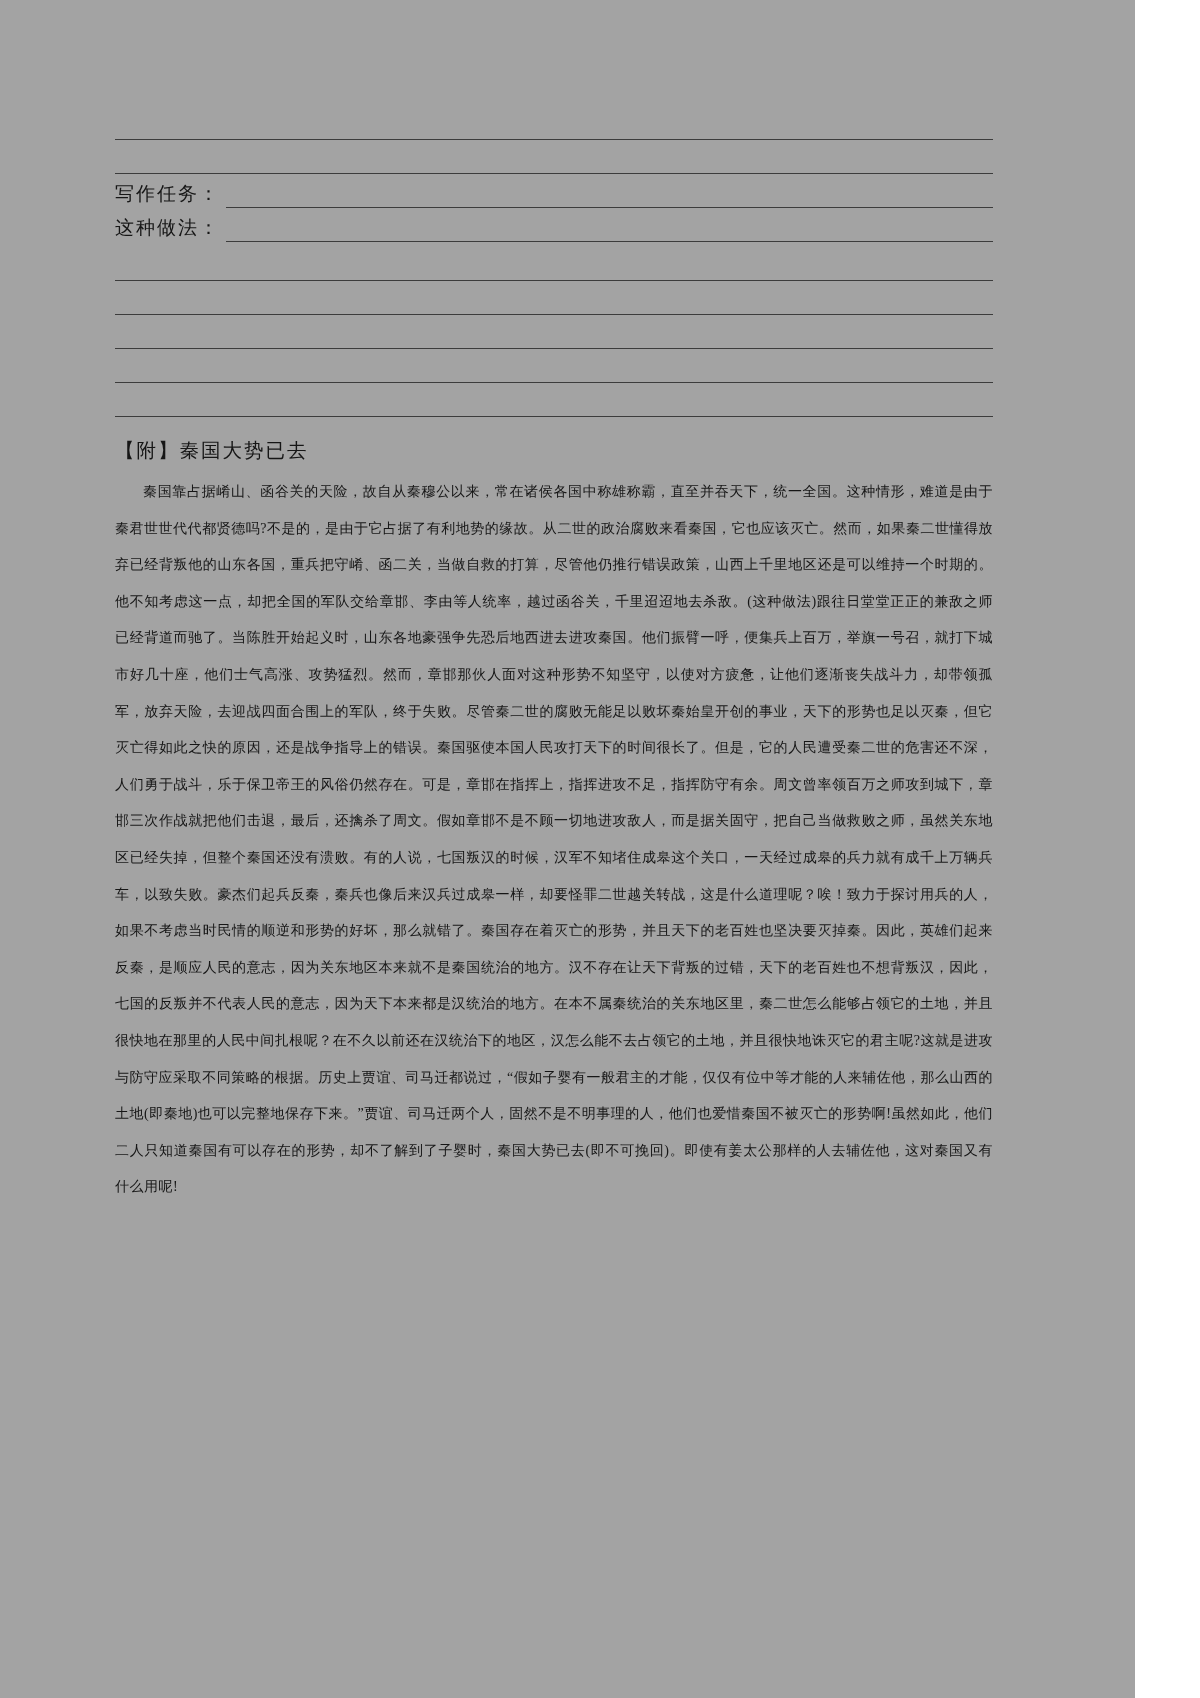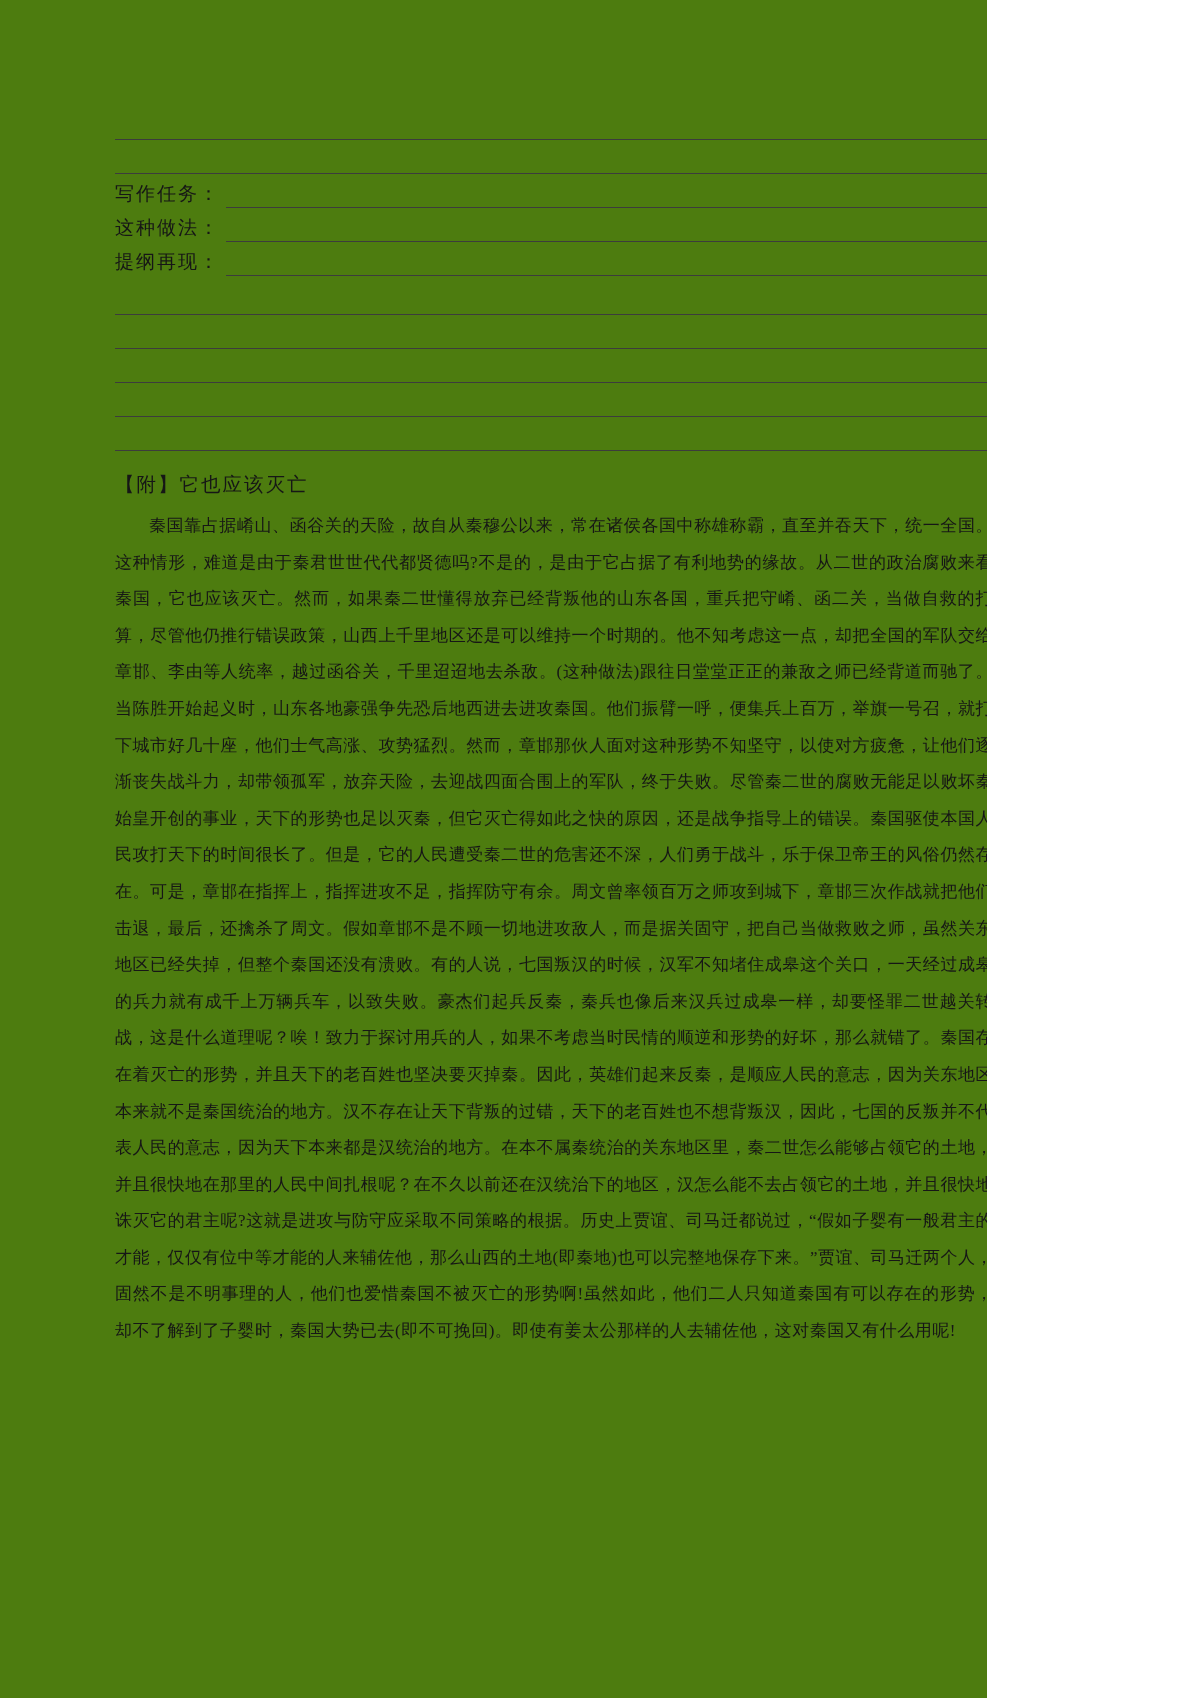--- a/index.html
+++ b/index.html
@@ -1,21 +1,21 @@
 <!DOCTYPE html>
 <html><head>
 <meta charset="utf-8">
 <style>
   * { margin: 0; padding: 0; box-sizing: border-box; }
   html, body { background: #ffffff; }
   .page {
     position: relative;
-    width: 987px;
+    width: 1135px;
     height: 1698px;
-    background: #4d7c0f;
+    background: #a3a3a3;
     font-family: "Liberation Serif", "DejaVu Serif", serif;
     color: #161616;
     overflow: hidden;
   }
   .content {
     position: absolute;
     left: 115px;
     top: 0;
     width: 878px;
   }
@@ -43,21 +43,21 @@
   }
   .mid-blanks { margin-top: 5px; }
   .appendix-heading {
     margin-top: 20px;
     font-size: 19.5px;
     letter-spacing: 2px;
     line-height: 27px;
   }
   .body-paragraph {
     margin-top: 10px;
-    font-size: 17px;
+    font-size: 14px;
     line-height: 36.6px;
     text-align: justify;
     text-justify: inter-ideograph;
     text-indent: 2em;
     letter-spacing: 0.5px;
     word-break: break-all;
   }
 </style>
 </head>
 <body>
@@ -73,31 +73,27 @@
     <div class="label-row">
       <span class="label">写作任务：</span>
       <span class="fill-line"></span>
     </div>
 
     <div class="label-row">
       <span class="label">这种做法：</span>
       <span class="fill-line"></span>
     </div>
 
-    <div class="label-row">
-      <span class="label">提纲再现：</span>
-      <span class="fill-line"></span>
-    </div>
 
     <div class="mid-blanks">
       <div class="blank-line"></div>
       <div class="blank-line"></div>
       <div class="blank-line"></div>
       <div class="blank-line"></div>
       <div class="blank-line"></div>
     </div>
 
-    <div class="appendix-heading">【附】它也应该灭亡</div>
+    <div class="appendix-heading">【附】秦国大势已去</div>
 
     <p class="body-paragraph">秦国靠占据崤山、函谷关的天险，故自从秦穆公以来，常在诸侯各国中称雄称霸，直至并吞天下，统一全国。这种情形，难道是由于秦君世世代代都贤德吗?不是的，是由于它占据了有利地势的缘故。从二世的政治腐败来看秦国，它也应该灭亡。然而，如果秦二世懂得放弃已经背叛他的山东各国，重兵把守崤、函二关，当做自救的打算，尽管他仍推行错误政策，山西上千里地区还是可以维持一个时期的。他不知考虑这一点，却把全国的军队交给章邯、李由等人统率，越过函谷关，千里迢迢地去杀敌。(这种做法)跟往日堂堂正正的兼敌之师已经背道而驰了。当陈胜开始起义时，山东各地豪强争先恐后地西进去进攻秦国。他们振臂一呼，便集兵上百万，举旗一号召，就打下城市好几十座，他们士气高涨、攻势猛烈。然而，章邯那伙人面对这种形势不知坚守，以使对方疲惫，让他们逐渐丧失战斗力，却带领孤军，放弃天险，去迎战四面合围上的军队，终于失败。尽管秦二世的腐败无能足以败坏秦始皇开创的事业，天下的形势也足以灭秦，但它灭亡得如此之快的原因，还是战争指导上的错误。秦国驱使本国人民攻打天下的时间很长了。但是，它的人民遭受秦二世的危害还不深，人们勇于战斗，乐于保卫帝王的风俗仍然存在。可是，章邯在指挥上，指挥进攻不足，指挥防守有余。周文曾率领百万之师攻到城下，章邯三次作战就把他们击退，最后，还擒杀了周文。假如章邯不是不顾一切地进攻敌人，而是据关固守，把自己当做救败之师，虽然关东地区已经失掉，但整个秦国还没有溃败。有的人说，七国叛汉的时候，汉军不知堵住成皋这个关口，一天经过成皋的兵力就有成千上万辆兵车，以致失败。豪杰们起兵反秦，秦兵也像后来汉兵过成皋一样，却要怪罪二世越关转战，这是什么道理呢？唉！致力于探讨用兵的人，如果不考虑当时民情的顺逆和形势的好坏，那么就错了。秦国存在着灭亡的形势，并且天下的老百姓也坚决要灭掉秦。因此，英雄们起来反秦，是顺应人民的意志，因为关东地区本来就不是秦国统治的地方。汉不存在让天下背叛的过错，天下的老百姓也不想背叛汉，因此，七国的反叛并不代表人民的意志，因为天下本来都是汉统治的地方。在本不属秦统治的关东地区里，秦二世怎么能够占领它的土地，并且很快地在那里的人民中间扎根呢？在不久以前还在汉统治下的地区，汉怎么能不去占领它的土地，并且很快地诛灭它的君主呢?这就是进攻与防守应采取不同策略的根据。历史上贾谊、司马迁都说过，“假如子婴有一般君主的才能，仅仅有位中等才能的人来辅佐他，那么山西的土地(即秦地)也可以完整地保存下来。”贾谊、司马迁两个人，固然不是不明事理的人，他们也爱惜秦国不被灭亡的形势啊!虽然如此，他们二人只知道秦国有可以存在的形势，却不了解到了子婴时，秦国大势已去(即不可挽回)。即使有姜太公那样的人去辅佐他，这对秦国又有什么用呢!</p>
 
   </div>
 </div>
 
 </body></html>

